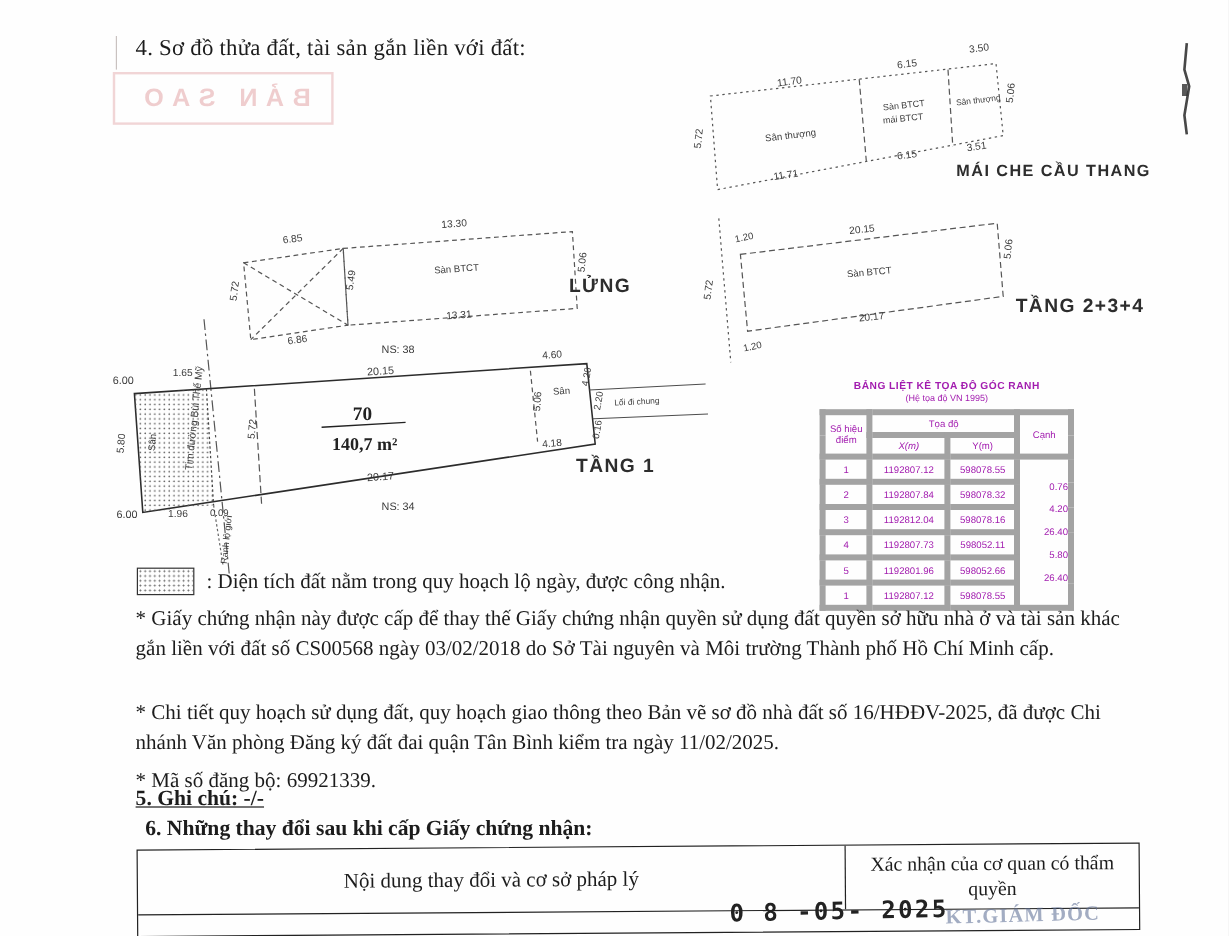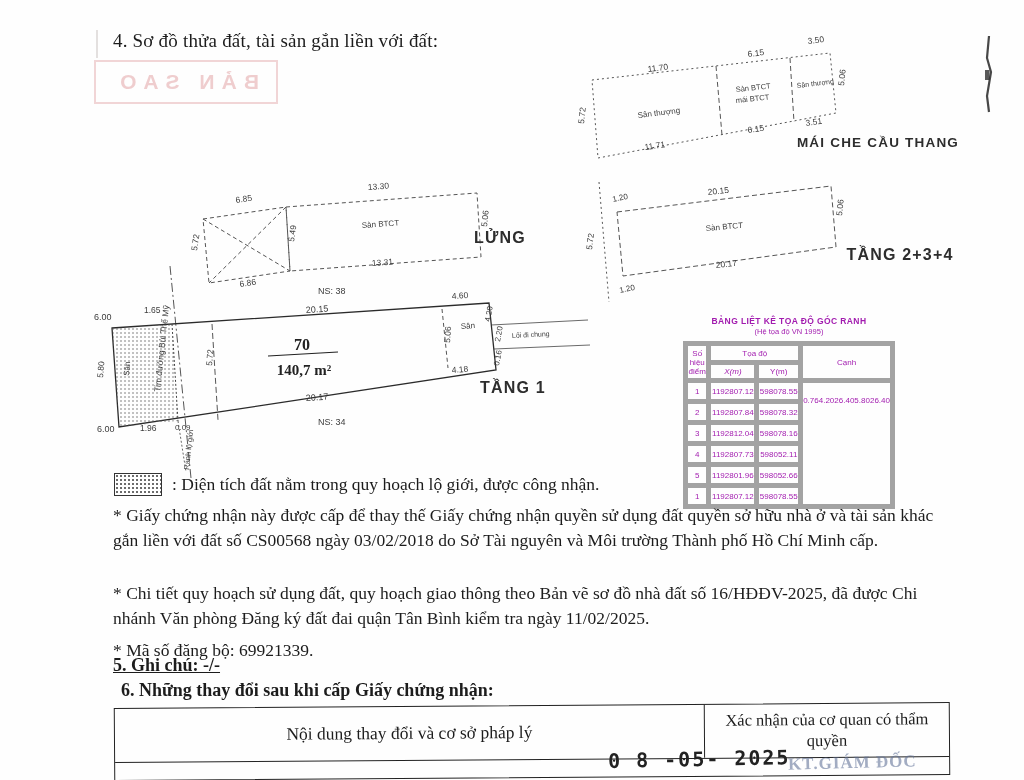--- a/index.html
+++ b/index.html
@@ -17,21 +17,21 @@
   .coord{position:absolute;left:683px;top:316px;width:212px;
         font-family:"Liberation Sans",sans-serif;color:#a21caf;}
   .ct-title{text-align:center;font-size:8.5px;font-weight:bold;letter-spacing:.4px;}
   .ct-sub{text-align:center;font-size:7.5px;margin-top:1px;}
   .coord table{border-collapse:collapse;width:100%;margin-top:5px;font-size:8px;}
   .coord td,.coord th{border:5px solid #a3a3a3;text-align:center;padding:0;font-weight:normal;}
   .coord .hrow1 th{height:14px;}
   .coord .hrow2 th{height:13px;}
   .coord td{height:16px;}
   .col-p{width:40px;} .col-x{width:66px;font-style:italic;} .col-y{width:58px;} .col-c{width:46px;}
-  .canh-stack{display:flex;flex-direction:row;justify-content:space-around;height:96px;}
+  .canh-stack{display:flex;flex-direction:column;justify-content:space-around;height:96px;text-align:right;}
   
   .legend{position:absolute;left:114px;top:473px;display:flex;align-items:center;gap:10px;
         font-size:17.5px;}
   .legend-swatch{width:46px;height:21px;border:1.5px solid #333;flex:none;
         background-image:radial-gradient(circle,#666 .7px,transparent .9px);background-size:4px 4px;}
   .note{position:absolute;left:113px;width:842px;font-size:17.5px;line-height:1.42;}
   .n1{top:503px;} .n2{top:581px;} .n3{top:638px;}
   .s5{position:absolute;left:113px;top:655px;font-size:18px;font-weight:bold;text-decoration:underline;}
   .s6{position:absolute;left:121px;top:680px;font-size:18px;font-weight:bold;}
   
@@ -215,21 +215,21 @@
         <td>1</td>
         <td>1192807.12</td>
         <td>598078.55</td>
       </tr>
     </tbody>
       </table>
   </div>
 
   <div class="legend">
     <span class="legend-swatch"></span>
-    <span>: Diện tích đất nằm trong quy hoạch lộ giới, được công nhận.</span>
+    <span>: Diện tích đất nằm trong quy hoạch lộ ngày, được công nhận.</span>
   </div>
 
   <div class="note n1">* Giấy chứng nhận này được cấp để thay thế Giấy chứng nhận quyền sử dụng đất quyền sở hữu nhà ở và tài sản khác gắn liền với đất số CS00568 ngày 03/02/2018 do Sở Tài nguyên và Môi trường Thành phố Hồ Chí Minh cấp.</div>
   <div class="note n2">* Chi tiết quy hoạch sử dụng đất, quy hoạch giao thông theo Bản vẽ sơ đồ nhà đất số 16/HĐĐV-2025, đã được Chi nhánh Văn phòng Đăng ký đất đai quận Tân Bình kiểm tra ngày 11/02/2025.</div>
   <div class="note n3">* Mã số đăng bộ: 69921339.</div>
 
   <div class="s5">5. Ghi chú: -/-</div>
   <div class="s6">6. Những thay đổi sau khi cấp Giấy chứng nhận:</div>
 
   <div class="changes">

